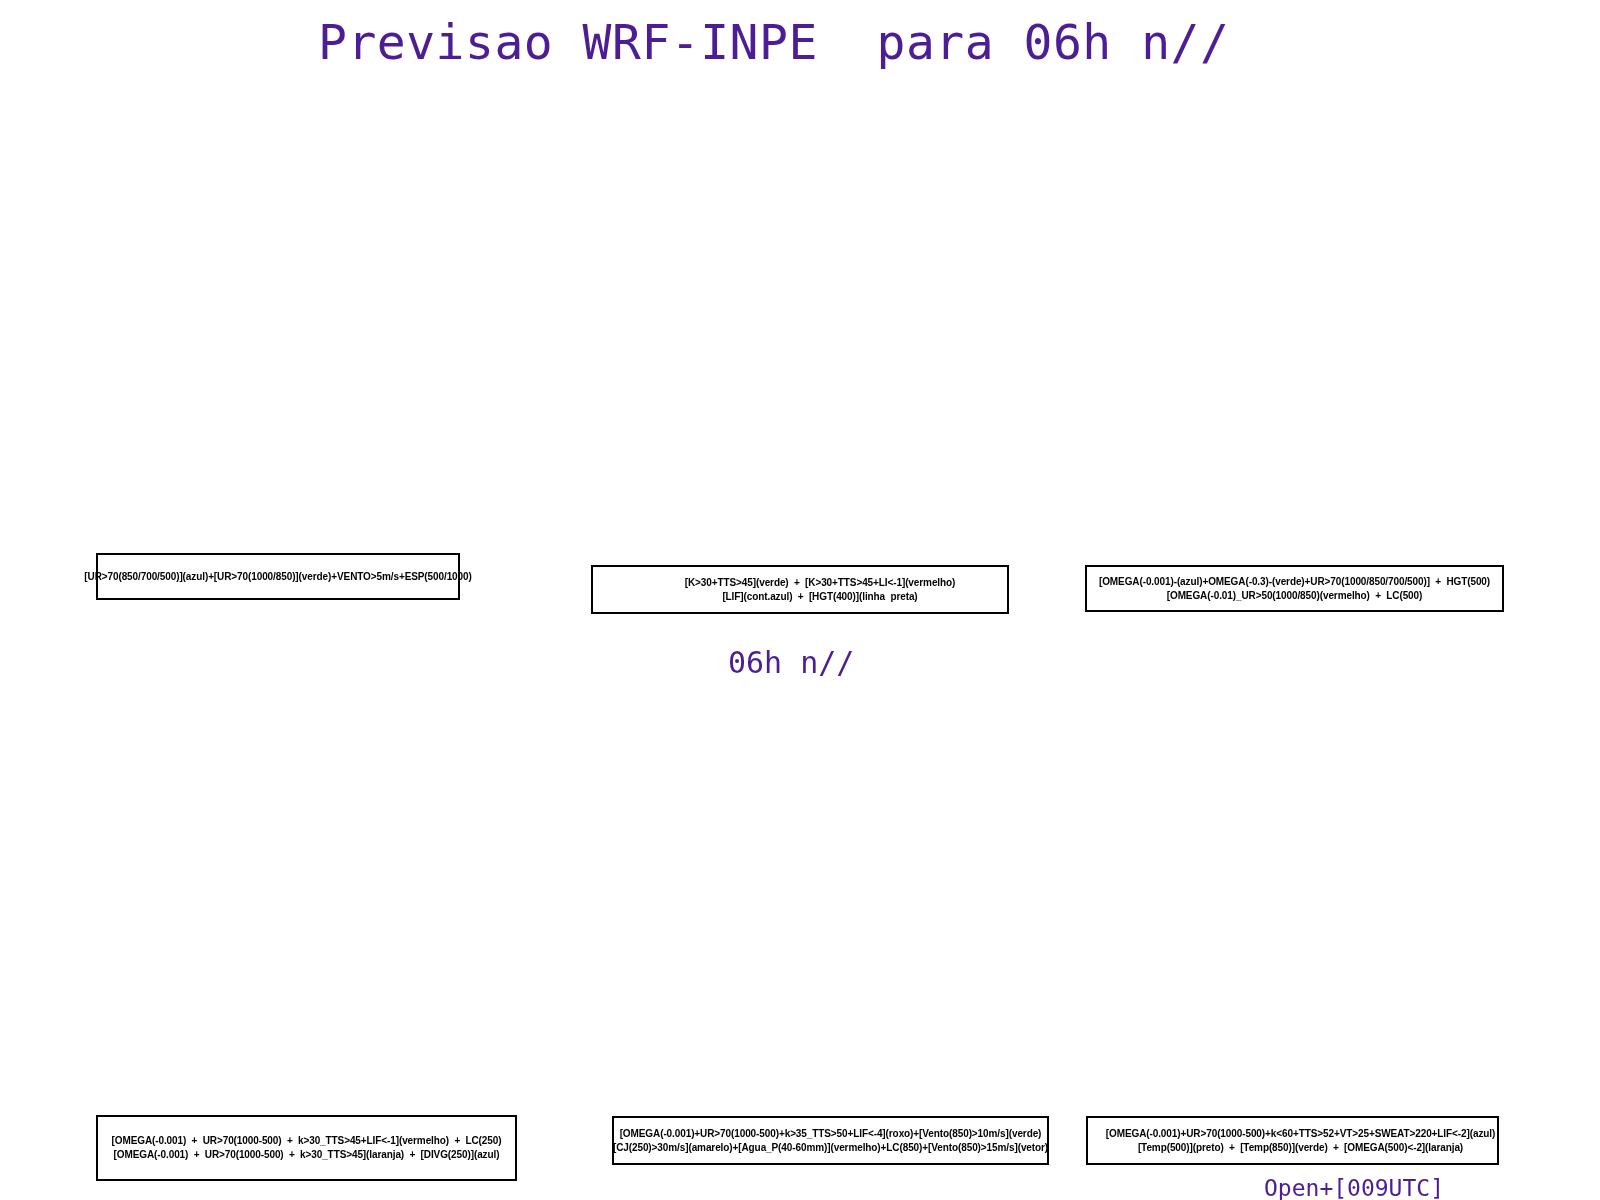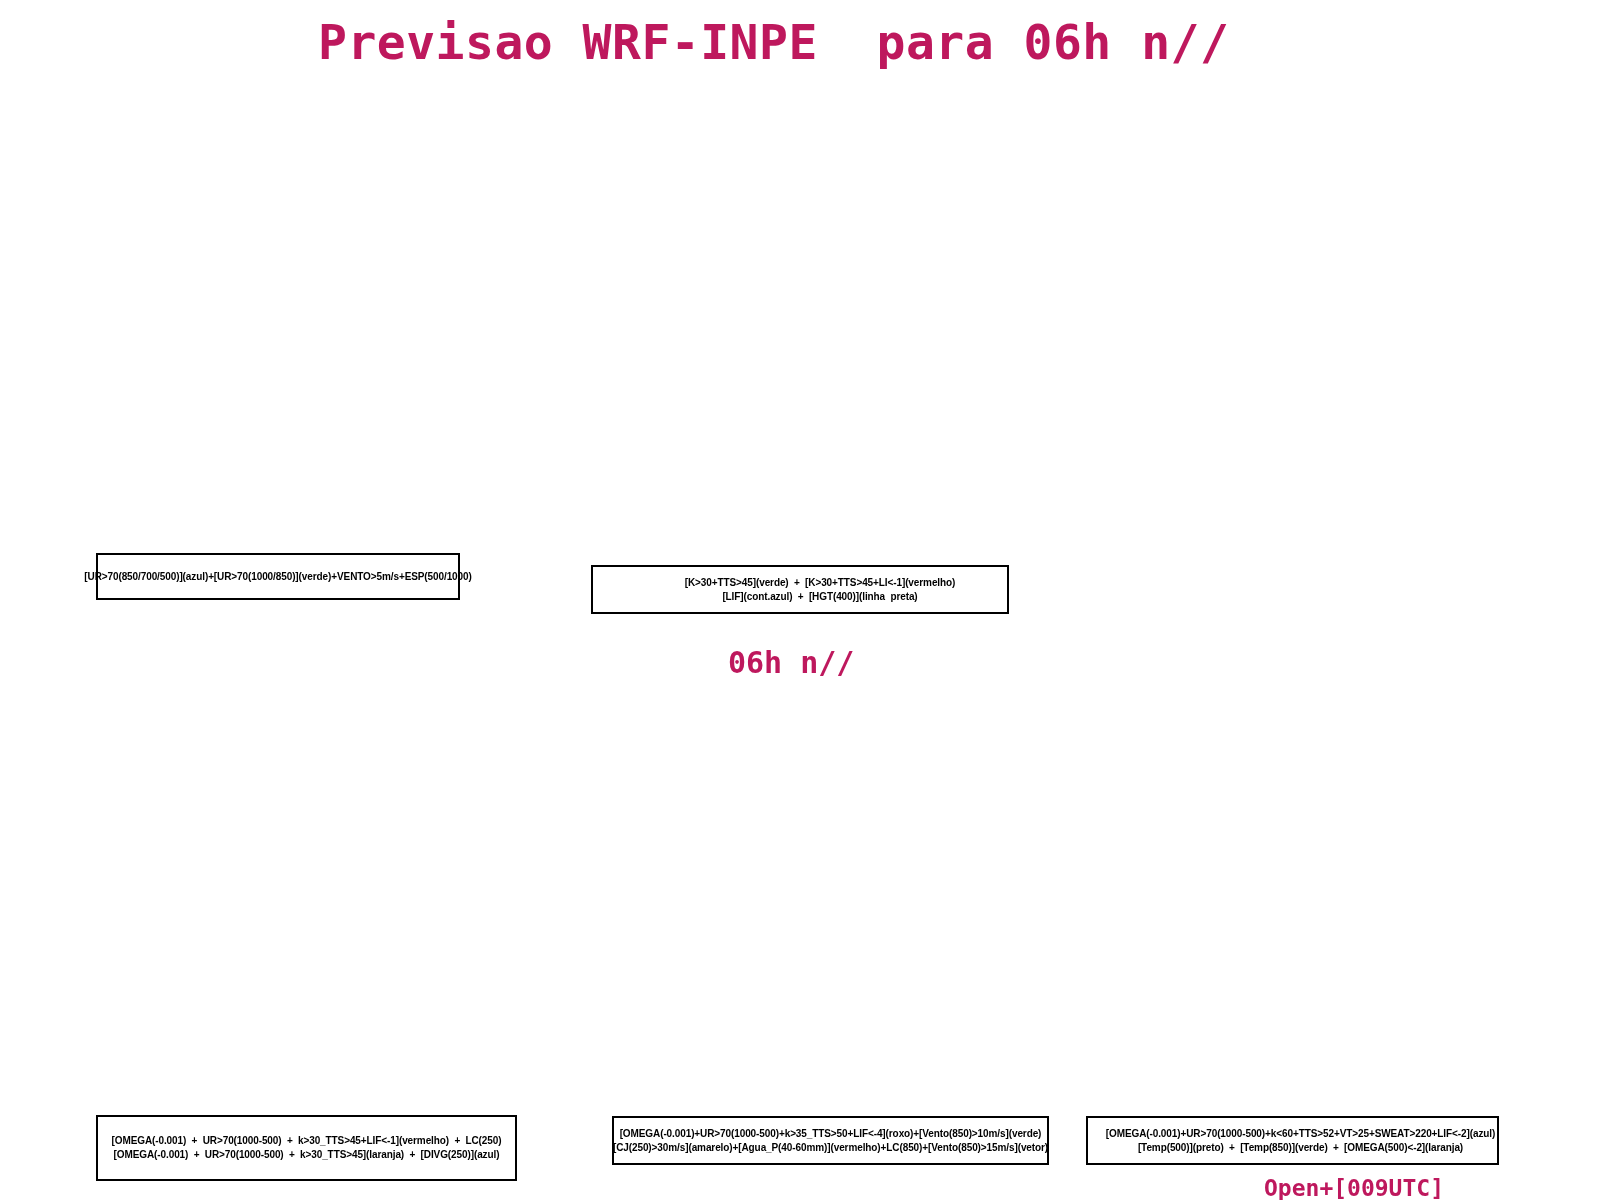--- a/index.html
+++ b/index.html
@@ -11,22 +11,22 @@
     position: relative;
     width: 1600px;
     height: 1200px;
     background: #ffffff;
     overflow: hidden;
     color: #000000;
   }
   .hershey {
     position: absolute;
     font-family: "DejaVu Sans Mono", monospace;
-    font-weight: 700;
-    color: #be185d;
+    font-weight: 400;
+    color: #4c1d95;
     white-space: pre;
   }
   #page-title {
     left: 318px;
     top: 14px;
     font-size: 48px;
     line-height: 56px;
     letter-spacing: 0.5px;
   }
   #section-title {
@@ -79,20 +79,24 @@
 
   <div id="box-top-left" class="legend-box">
     <div class="line">[UR&gt;70(850/700/500)](azul)+[UR&gt;70(1000/850)](verde)+VENTO&gt;5m/s+ESP(500/1000)</div>
   </div>
 
   <div id="box-top-center" class="legend-box">
     <div class="line">[K&gt;30+TTS&gt;45](verde)  +  [K&gt;30+TTS&gt;45+LI&lt;-1](vermelho)</div>
     <div class="line">[LIF](cont.azul)  +  [HGT(400)](linha  preta)</div>
   </div>
 
+  <div id="box-top-right" class="legend-box">
+    <div class="line">[OMEGA(-0.001)-(azul)+OMEGA(-0.3)-(verde)+UR&gt;70(1000/850/700/500)]  +  HGT(500)</div>
+    <div class="line">[OMEGA(-0.01)_UR&gt;50(1000/850)(vermelho)  +  LC(500)</div>
+  </div>
 
   <div id="section-title" class="hershey">06h n//</div>
 
   <div id="box-bottom-left" class="legend-box">
     <div class="line">[OMEGA(-0.001)  +  UR&gt;70(1000-500)  +  k&gt;30_TTS&gt;45+LIF&lt;-1](vermelho)  +  LC(250)</div>
     <div class="line">[OMEGA(-0.001)  +  UR&gt;70(1000-500)  +  k&gt;30_TTS&gt;45](laranja)  +  [DIVG(250)](azul)</div>
   </div>
 
   <div id="box-bottom-center" class="legend-box">
     <div class="line">[OMEGA(-0.001)+UR&gt;70(1000-500)+k&gt;35_TTS&gt;50+LIF&lt;-4](roxo)+[Vento(850)&gt;10m/s](verde)</div>

